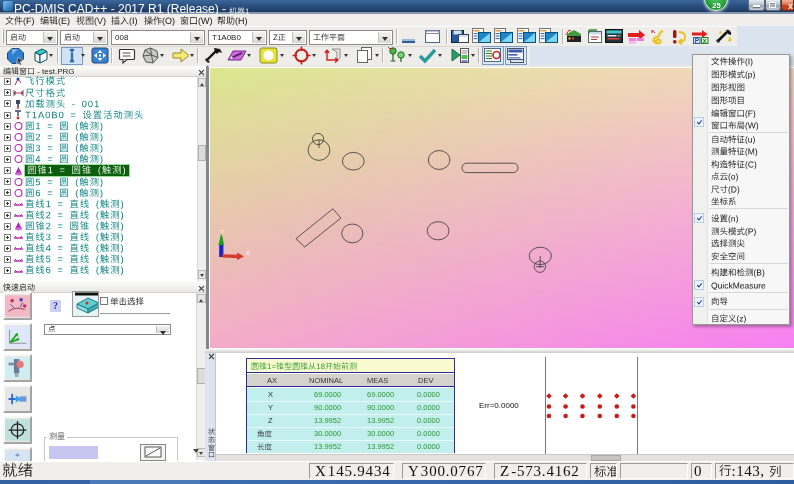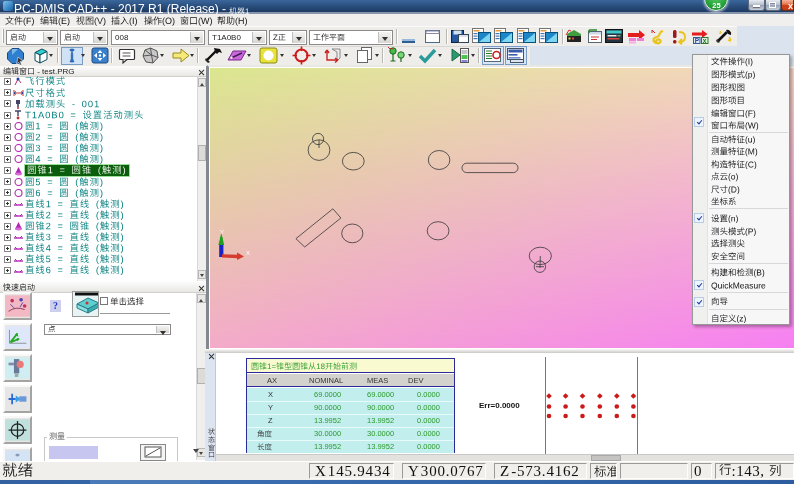--- a/index.html
+++ b/index.html
@@ -953,21 +953,21 @@
         <use href="#u59CB" x="1025"></use>
         <use href="#u524D" x="1125"></use>
         <use href="#u6D4B" x="1225"></use>
       </svg>
     </div>
 <div class="a" style="left:247px;top:374px;width:207px;height:13px;background:#d4d2cc;border-bottom:1px solid #2a2a9a"></div>
 <div class="a strow" style="top:376px;color:#333">
       <span style="left:267px">AX</span>
       <span style="left:309px">NOMINAL</span>
       <span style="left:367px">MEAS</span>
-      <span style="left:408px">DEV</span>
+      <span style="left:418px">DEV</span>
     </div>
 <div class="a" style="left:247px;top:388px;width:207px;height:64.5px;background:#c2eeee"></div>
 <div class="a" style="left:247px;top:400.5px;width:207px;height:1px;background:#e8fafa"></div>
 <div class="a" style="left:247px;top:413.5px;width:207px;height:1px;background:#e8fafa"></div>
 <div class="a" style="left:247px;top:426.5px;width:207px;height:1px;background:#e8fafa"></div>
 <div class="a" style="left:247px;top:439.5px;width:207px;height:1px;background:#e8fafa"></div>
 <div class="a strow" style="top:390px">
       <span style="left:268px;color:#333">X</span>
       <span class="g" style="left:314px">69.0000</span>
       <span class="g" style="left:367px">69.0000</span>
@@ -1000,21 +1000,21 @@
       <svg width="15.0" height="8.4" viewBox="0 0 200 112" fill="#333" style="display:block">
         <use href="#u957F"></use>
         <use href="#u5EA6" x="100"></use>
       </svg>
     </div>
 <div class="a strow" style="top:442px">
       <span class="g" style="left:314px">13.9952</span>
       <span class="g" style="left:367px">13.9952</span>
       <span class="g" style="left:417px">0.0000</span>
     </div>
-<div class="a" style="left:479px;top:401px;font-size:8px;font-weight:bold;color:#111">Err=0.0000</div>
+<div class="a" style="left:479px;top:401px;font-size:8px;font-weight:normal;color:#111">Err=0.0000</div>
 <div class="a" style="left:545px;top:357px;width:1px;height:97px;background:#777"></div>
 <div class="a" style="left:637px;top:357px;width:1px;height:97px;background:#777"></div>
 <svg class="a" style="left:546px;top:393px" width="92" height="27">
 <g fill="#cc1a1a">
         <rect x="1" y="1" width="4" height="4" transform="rotate(45 3 3)"></rect>
         <rect x="17.6" y="1" width="4" height="4" transform="rotate(45 19.6 3)"></rect>
         <rect x="34.5" y="1" width="4" height="4" transform="rotate(45 36.5 3)"></rect>
         <rect x="51.8" y="1" width="4" height="4" transform="rotate(45 53.8 3)"></rect>
         <rect x="68.8" y="1" width="4" height="4" transform="rotate(45 70.8 3)"></rect>
         <rect x="85.4" y="1" width="4" height="4" transform="rotate(45 87.4 3)"></rect>
@@ -1287,21 +1287,21 @@
           <use href="#u6807"></use>
           <use href="#u51C6" x="100"></use>
         </svg>
       </span>
     </div>
 <div class="sc" style="left:620px;width:68px"></div>
 <div class="sc" style="left:691px;width:21px">
       <span class="sv" style="letter-spacing:0;margin-left:2px">0</span>
     </div>
 <div class="sc" style="left:715px;width:79px;overflow:hidden">
-      <span style="margin-left:3px;display:flex;align-items:flex-start">
+      <span style="margin-left:3px;display:flex;align-items:center">
         <svg width="12.5" height="14.0" viewBox="0 0 100 112" fill="#222" style="display:block">
           <use href="#u884C"></use>
         </svg>
         <span class="sv" style="letter-spacing:0.5px;margin-left:0">:143,&nbsp;</span>
         <span style="margin-top:1px">
           <svg width="12.5" height="14.0" viewBox="0 0 100 112" fill="#222" style="display:block">
             <use href="#u5217"></use>
           </svg>
         </span>
       </span>

